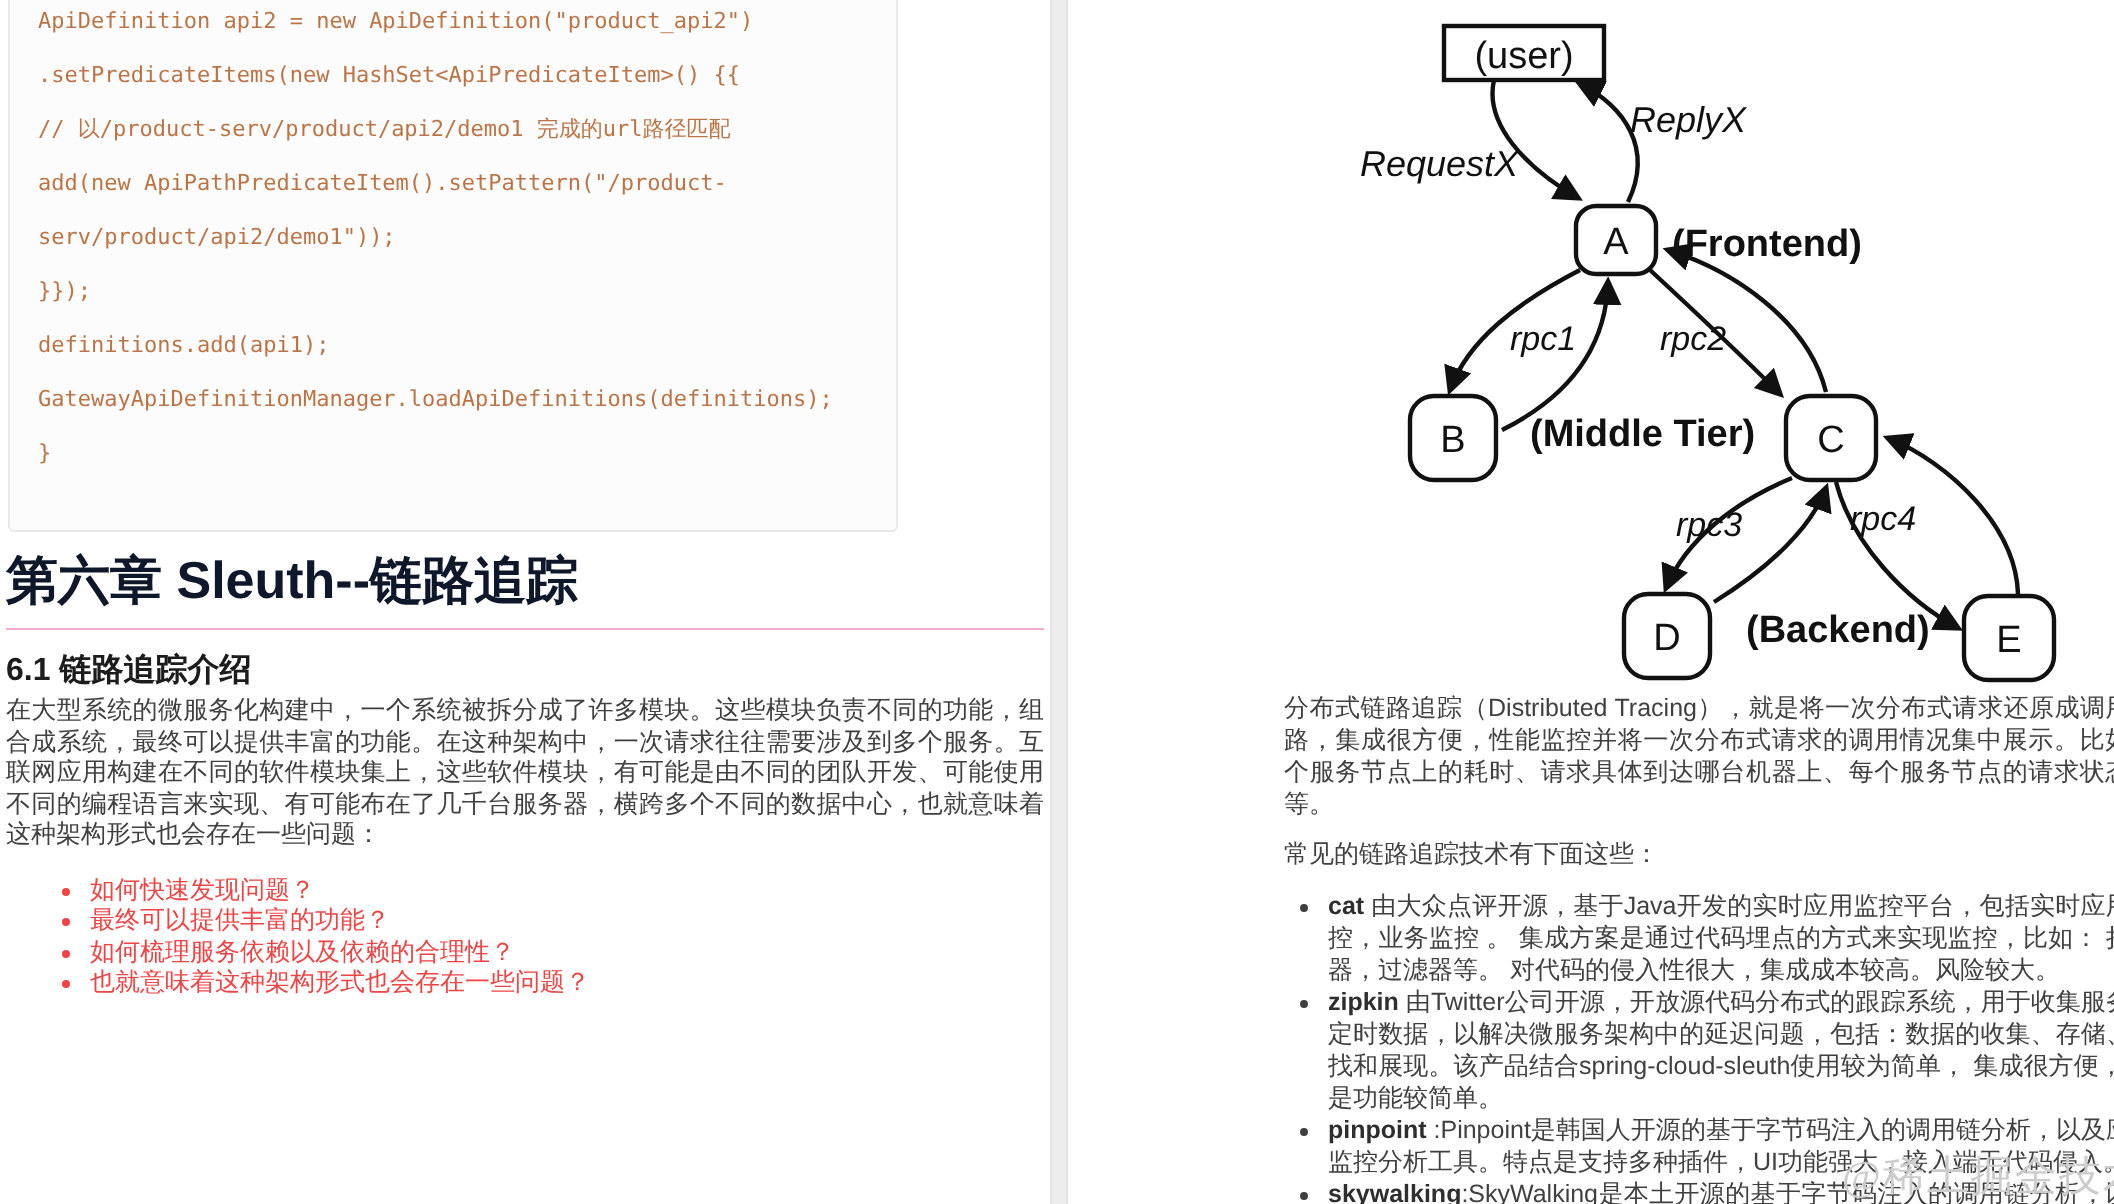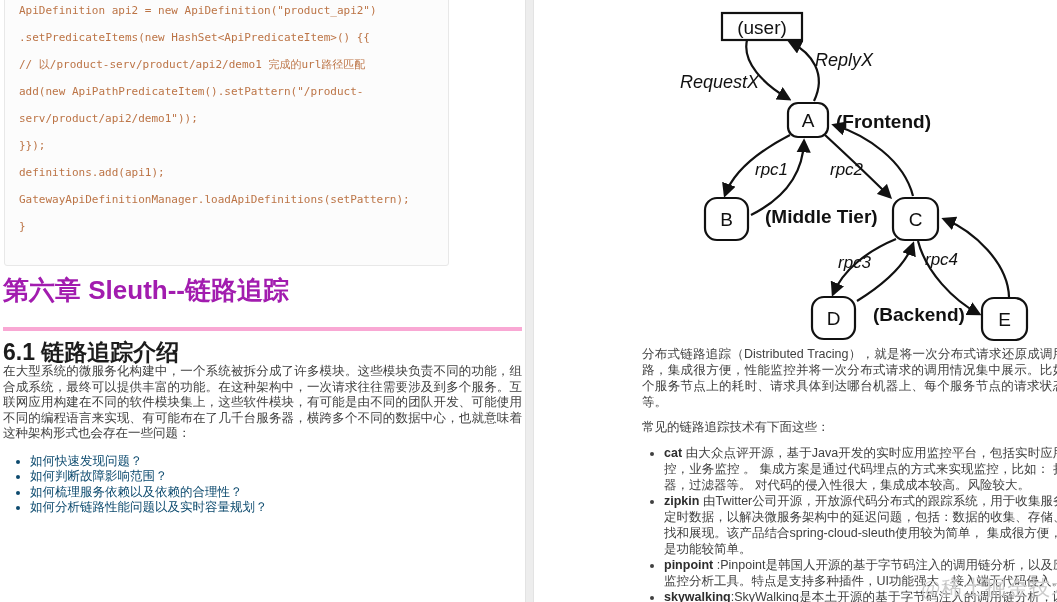--- a/index.html
+++ b/index.html
@@ -11,28 +11,28 @@
   .divider { position:absolute; top:0; left:525px; width:9px; height:602px;
              background:#ededed; border-left:1px solid #e3e3e3; border-right:1px solid #e3e3e3; }
 
   
   .code-block { position:absolute; left:4px; top:-14px; width:445px; height:280px;
                 background:#fcfcfc; border:1px solid #e8e8e8; border-radius:3px;
                 padding:10px 14px; overflow:hidden; }
   .code-line  { font-family:"DejaVu Sans Mono", monospace; font-size:11px;
                 line-height:27px; color:#bc7446; white-space:pre; }
   .left-content { position:absolute; left:3px; top:266px; width:519px; }
-  h1.chapter { font-size:26px; line-height:32px; font-weight:bold; color:#a21caf;
-               margin-top:8px; padding-bottom:21px; border-bottom:4px solid #f9a8d4; }
-  h2.section { font-size:23px; line-height:24px; font-weight:bold; color:#1c1c1c;
+  h1.chapter { font-size:26px; line-height:32px; font-weight:bold; color:#0f172a;
+               margin-top:8px; padding-bottom:8px; border-bottom:1px solid #f9a8d4; }
+  h2.section { font-size:16px; line-height:24px; font-weight:bold; color:#1c1c1c;
                margin-top:9px; }
   .para { font-size:12.5px; line-height:15.5px; color:#404040; margin-top:0;
           text-align:justify; }
   ul.issues { margin-top:12px; padding-left:27px; }
-  ul.issues li { font-size:12.5px; line-height:15.5px; color:#0c4a6e; }
+  ul.issues li { font-size:12.5px; line-height:15.5px; color:#ef4444;margin-left:15px; }
 
   
   .diagram { position:absolute; left:117px; top:4px; }
   .diagram text { fill:#111; }
   .node-label  { font-size:19px; font-family:"Liberation Sans", sans-serif; }
   .tier-label  { font-size:19px; font-weight:bold; font-family:"Liberation Sans", sans-serif; }
   .edge-label  { font-size:17px; font-style:italic; font-family:"Liberation Sans", sans-serif; }
   .edge-label-lg { font-size:18px; font-style:italic; font-family:"Liberation Sans", sans-serif; }
   .right-text { position:absolute; left:84px; top:346px; width:436px; }
   .rpara { font-size:12.5px; line-height:16px; color:#404040; text-align:justify; }
@@ -50,33 +50,33 @@
 <div class="page page-left">
 
   <div class="code-block">
     <div class="code-line">ApiDefinition api2 = new ApiDefinition("product_api2")</div>
     <div class="code-line">.setPredicateItems(new HashSet&lt;ApiPredicateItem&gt;() {{</div>
     <div class="code-line">// 以/product-serv/product/api2/demo1 完成的url路径匹配</div>
     <div class="code-line">add(new ApiPathPredicateItem().setPattern("/product-</div>
     <div class="code-line">serv/product/api2/demo1"));</div>
     <div class="code-line">}});</div>
     <div class="code-line">definitions.add(api1);</div>
-    <div class="code-line">GatewayApiDefinitionManager.loadApiDefinitions(setPattern);</div>
+    <div class="code-line">GatewayApiDefinitionManager.loadApiDefinitions(definitions);</div>
     <div class="code-line">}</div>
   </div>
 
   <div class="left-content">
     <h1 class="chapter">第六章 Sleuth--链路追踪</h1>
     <h2 class="section">6.1 链路追踪介绍</h2>
     <p class="para">在大型系统的微服务化构建中，一个系统被拆分成了许多模块。这些模块负责不同的功能，组合成系统，最终可以提供丰富的功能。在这种架构中，一次请求往往需要涉及到多个服务。互联网应用构建在不同的软件模块集上，这些软件模块，有可能是由不同的团队开发、可能使用不同的编程语言来实现、有可能布在了几千台服务器，横跨多个不同的数据中心，也就意味着这种架构形式也会存在一些问题：</p>
     <ul class="issues">
       <li>如何快速发现问题？</li>
-      <li>如何判断故障影响范围？</li>
+      <li>最终可以提供丰富的功能？</li>
       <li>如何梳理服务依赖以及依赖的合理性？</li>
-      <li>如何分析链路性能问题以及实时容量规划？</li>
+      <li>也就意味着这种架构形式也会存在一些问题？</li>
     </ul>
   </div>
 </div>
 
 <div class="divider"></div>
 
 <div class="page page-right">
 
   <svg class="diagram" width="362" height="340" viewBox="0 0 362 340">
     <defs>

